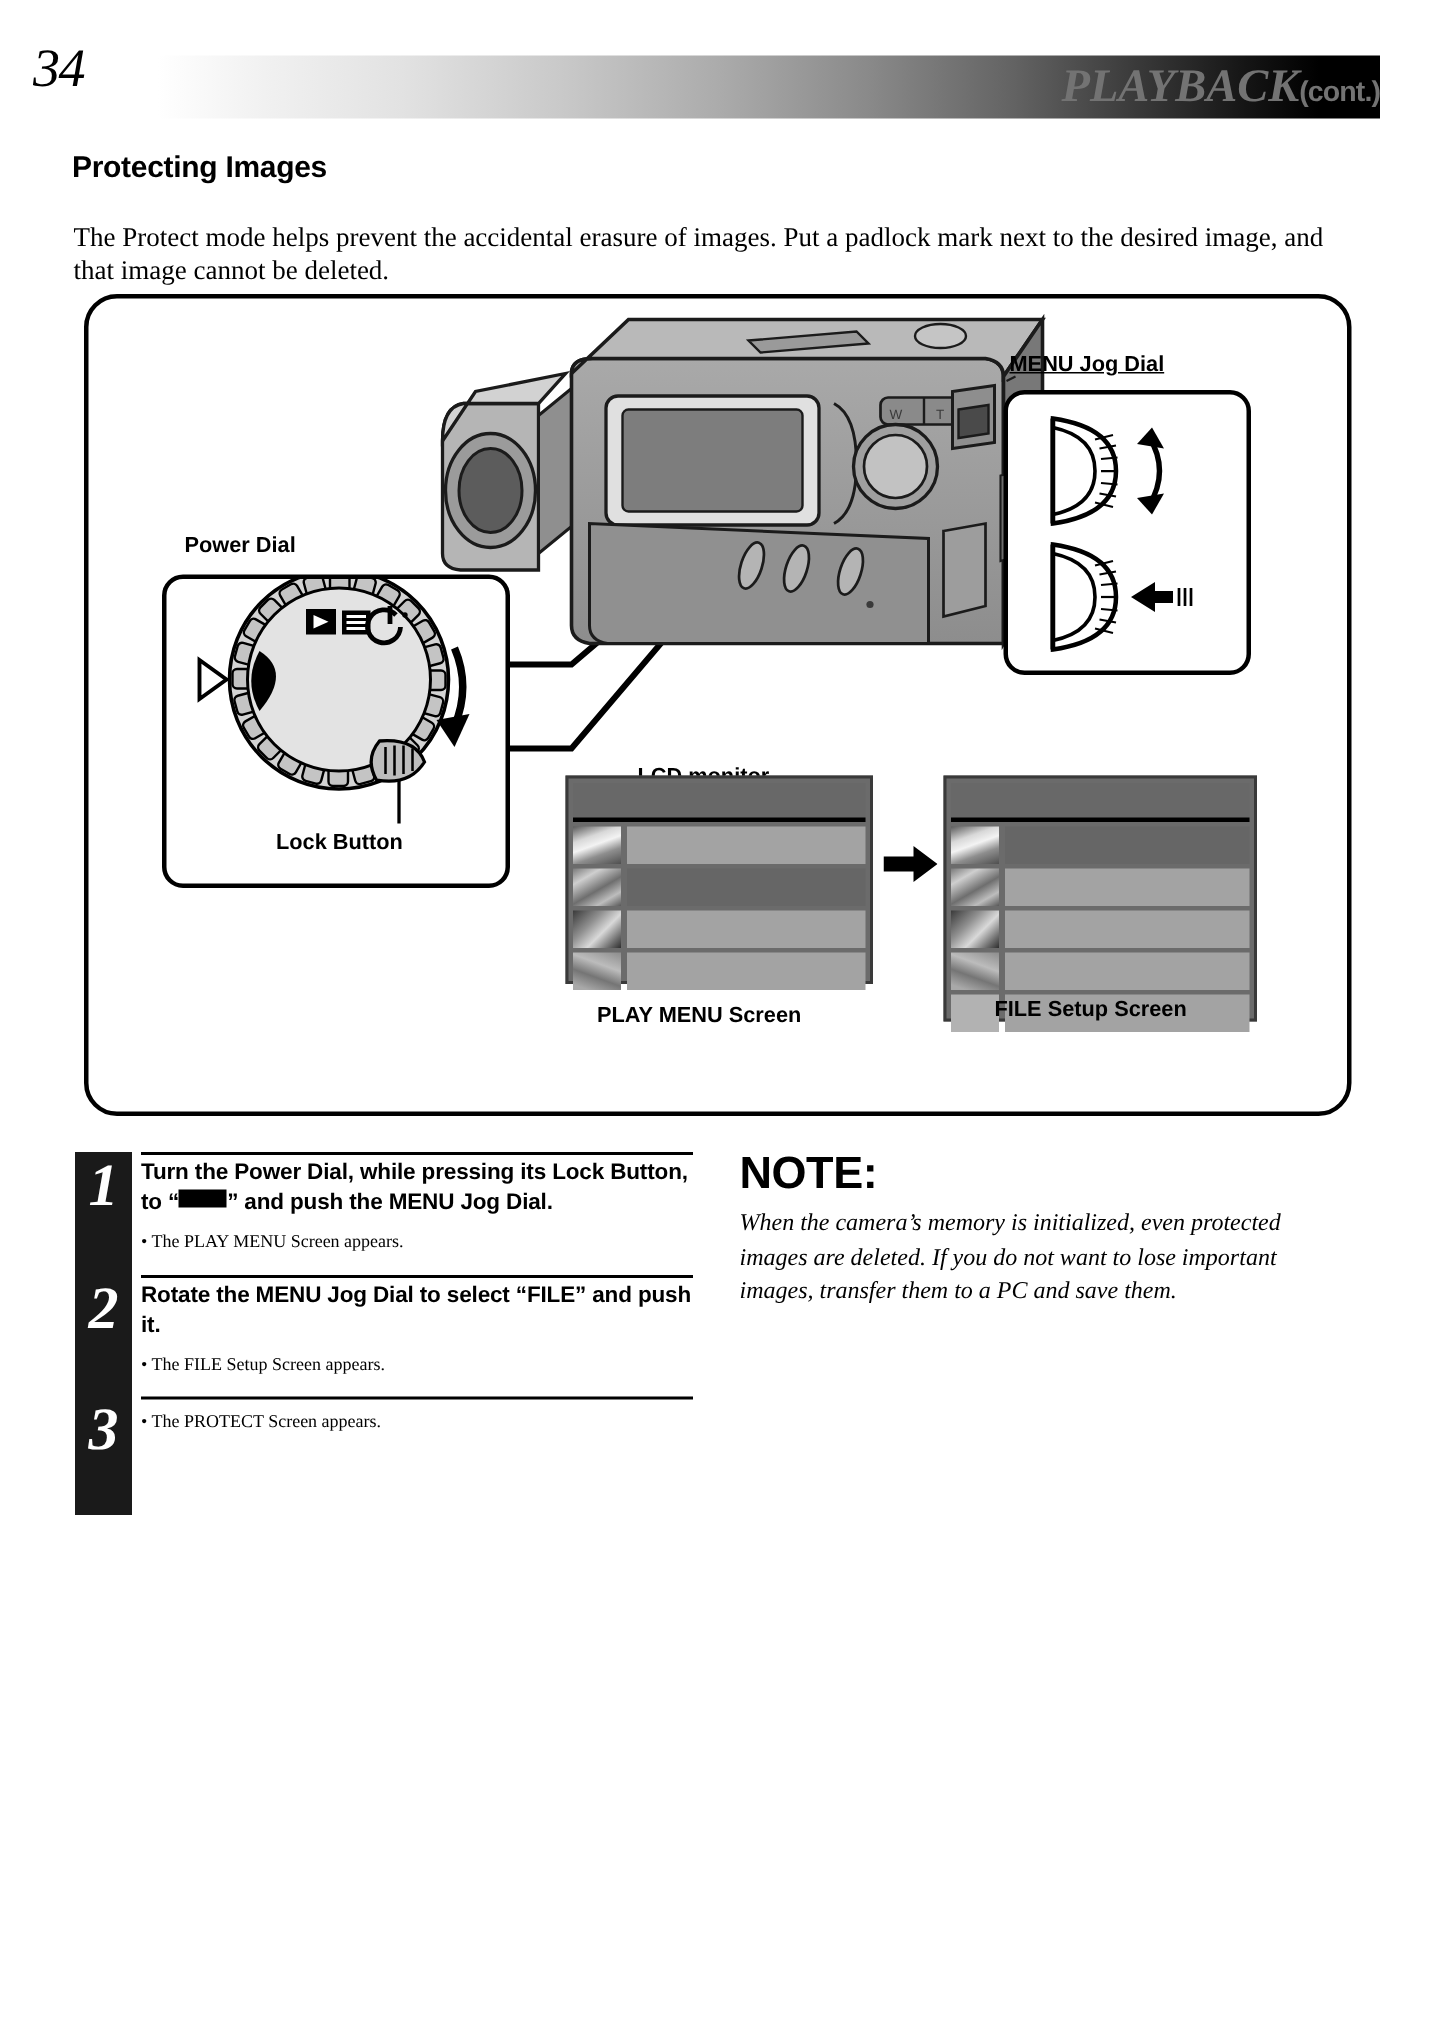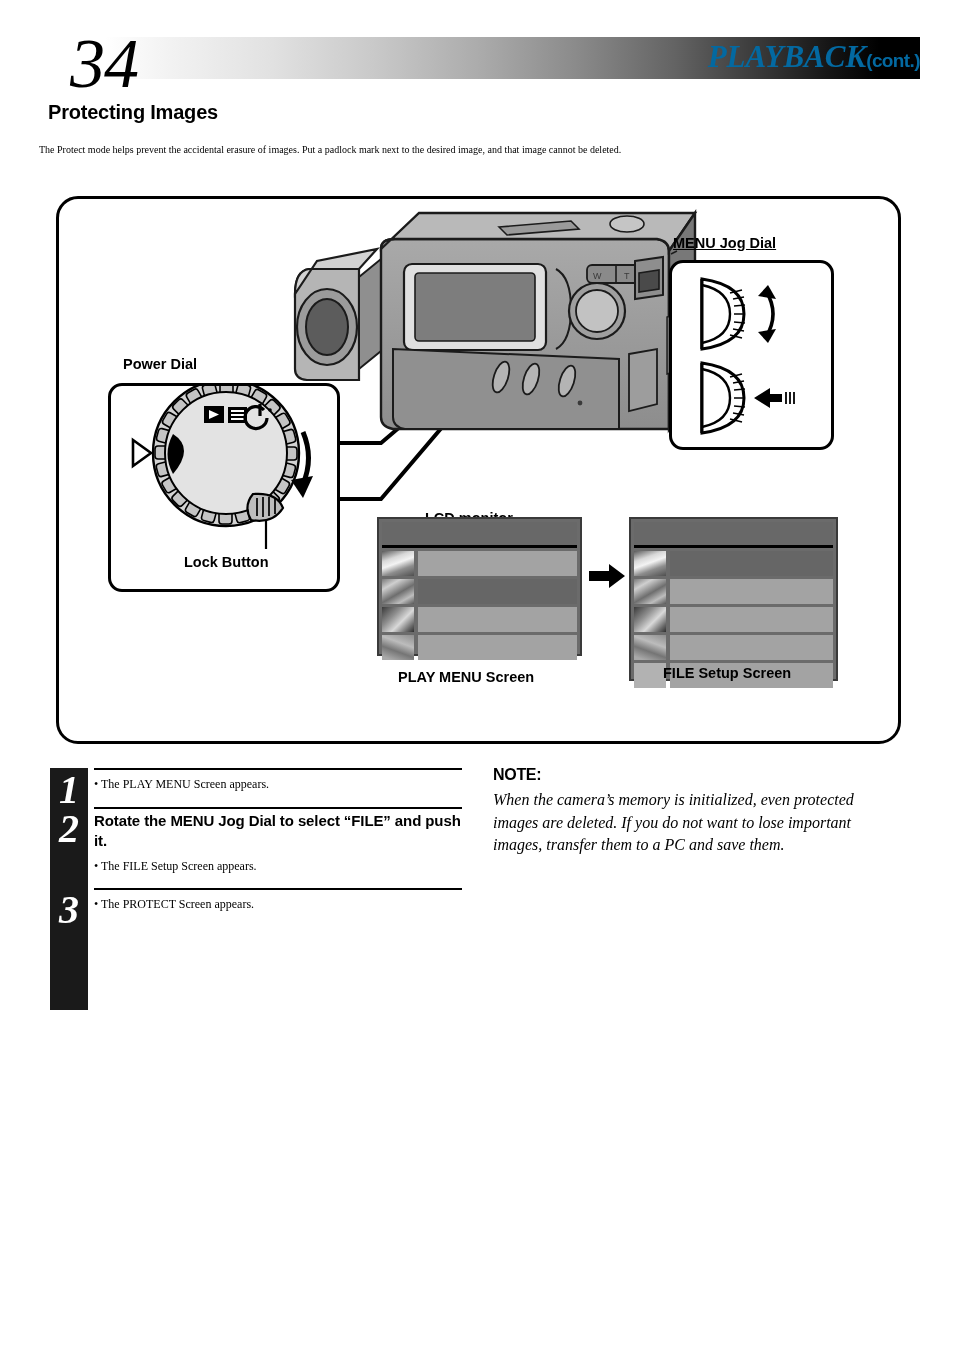--- a/index.html
+++ b/index.html
@@ -20,42 +20,41 @@
   #header {
     position: absolute;
     left: 0; top: 0;
     width: 954px; height: 100px;
   }
   #page-number {
     position: absolute;
     left: 22px; top: 24px;
     font-family: "Liberation Serif", serif;
     font-style: italic;
-    font-size: 70px;
+    font-size: 36px;
     font-weight: 400;
     letter-spacing: -1px;
     color: #000;
     z-index: 3;
-    margin-left: 48px;
   }
   #header-bar {
     position: absolute;
     left: 105px; top: 37px;
     width: 815px; height: 42px;
     background: linear-gradient(to right,
        #ffffff 0%, #f2f2f2 8%, #e2e2e2 20%, #c9c9c9 33%,
        #ababab 46%, #8a8a8a 58%, #636363 70%, #3a3a3a 80%,
        #151515 89%, #000000 95%, #000000 100%);
     z-index: 1;
   }
   #header-title {
     position: absolute;
     right: 34px; top: 39px;
     z-index: 2;
-    color: #0369a1;
+    color: #737373;
     font-family: "Liberation Serif", serif;
     font-style: italic;
     font-weight: bold;
     font-size: 31px;
     letter-spacing: 0px;
     white-space: nowrap;
   }
   #header-title .cont {
     font-family: "Liberation Sans", sans-serif;
     font-style: normal;
@@ -67,23 +66,23 @@
   
   #section-title {
     position: absolute;
     left: 48px; top: 88px;
     font-size: 20px;
     font-weight: bold;
     letter-spacing: -0.2px;
   }
   #intro {
     position: absolute;
-    left: 39px; top: 129px;
+    left: 49px; top: 129px;
     width: 855px;
-    font-size: 10px;
+    font-size: 18px;
     line-height: 22px;
     font-family: "Liberation Serif", serif;
   }
 
   
   #figure-panel {
     position: absolute;
     left: 56px; top: 196px;
     width: 845px; height: 548px;
     border: 3.5px solid #000;
@@ -225,21 +224,21 @@
   #step3 { margin-top: 11px; }
   #step3 .step-num { top: 2px; }
 
   
   #note {
     position: absolute;
     left: 493px; top: 766px;
     width: 410px;
   }
   #note-title {
-    font-size: 16px;
+    font-size: 30px;
     font-weight: bold;
     letter-spacing: -0.3px;
   }
   #note-body {
     font-family: "Liberation Serif", serif;
     font-style: italic;
     font-size: 16px;
     line-height: 22.5px;
     padding-top: 5px;
   }
@@ -504,20 +503,21 @@
   <div class="fig-label" id="label-file-setup">FILE Setup Screen</div>
 
 </div>
 
 <div id="steps">
   <div id="steps-bar"></div>
 
   <div class="step" id="step1">
     <div class="step-rule"></div>
     <div class="step-num">1</div>
+    <div class="step-title"><span>Turn the Power Dial, while pressing its Lock Button, to “</span><span class="blackbox"></span><span>” and push the MENU Jog Dial.</span></div>
     <div class="step-bullet">• The PLAY MENU Screen appears.</div>
   </div>
 
   <div class="step" id="step2">
     <div class="step-rule"></div>
     <div class="step-num">2</div>
     <div class="step-title">Rotate the MENU Jog Dial to select “FILE” and push it.</div>
     <div class="step-bullet">• The FILE Setup Screen appears.</div>
   </div>
 

